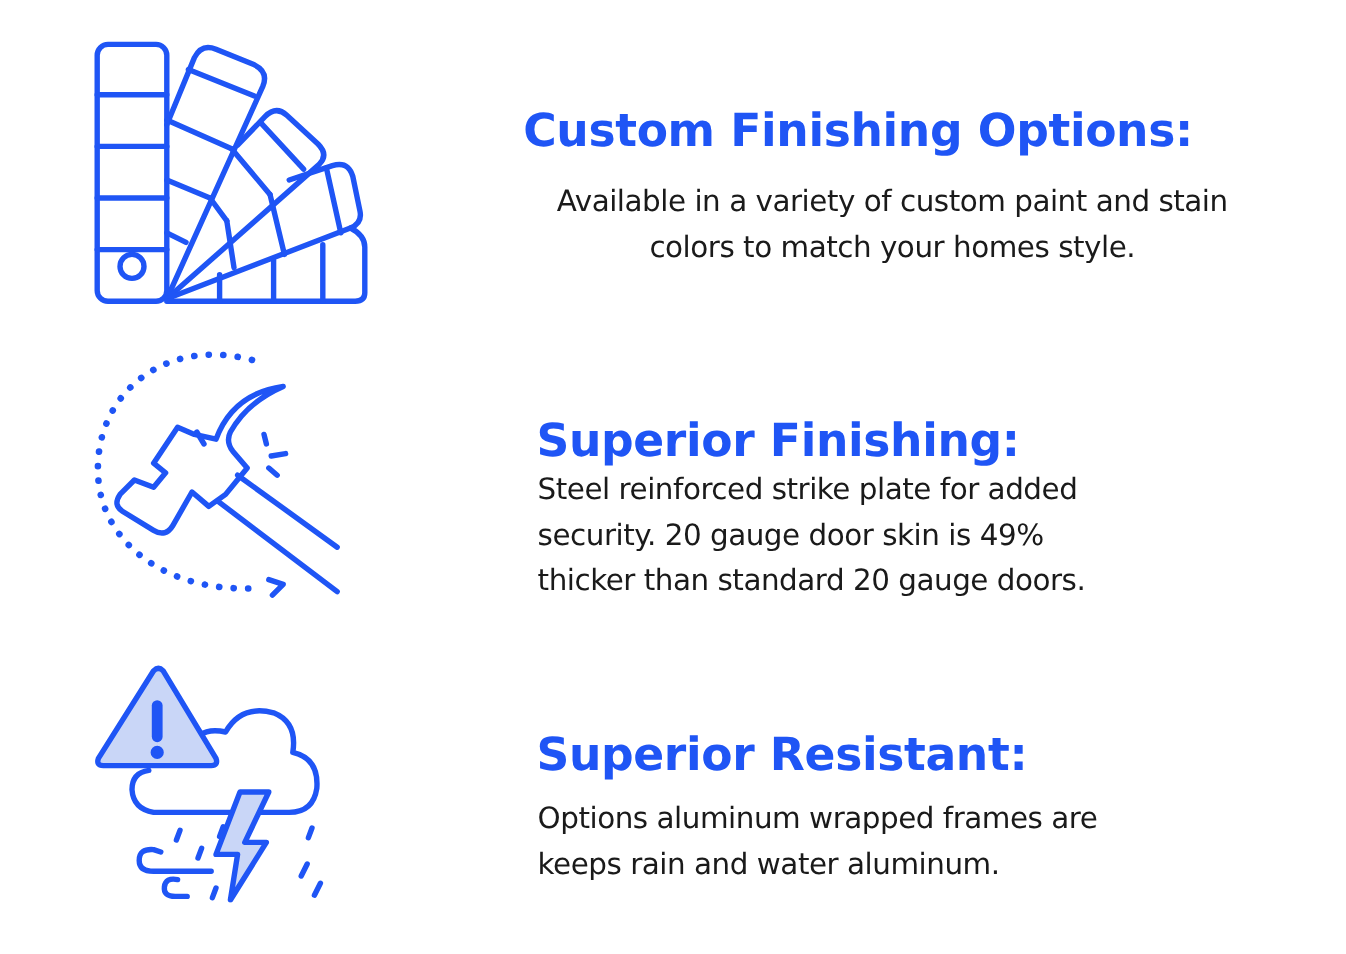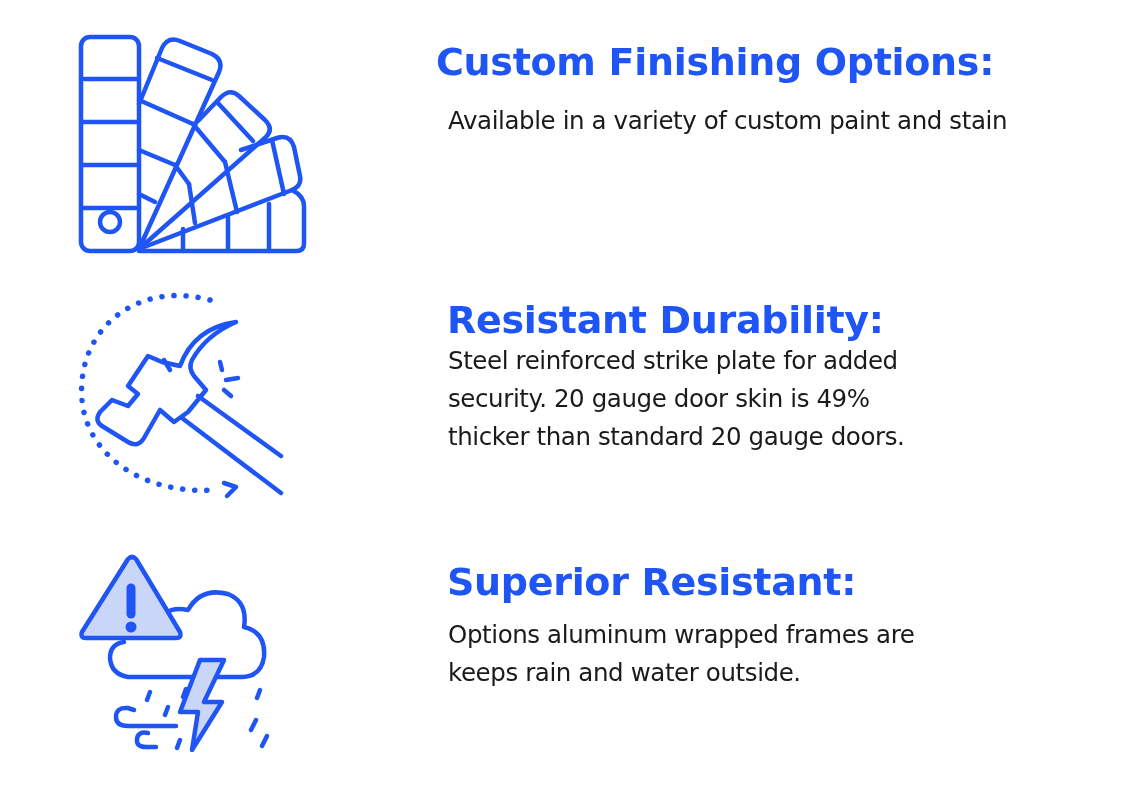--- a/index.html
+++ b/index.html
@@ -29,20 +29,21 @@
       position: absolute;
     }
     .title {
       color: #1f55f5;
       font-weight: bold;
       font-size: 38px;
       line-height: 44px;
       letter-spacing: -0.3px;
       white-space: nowrap;
       font-family: "DejaVu Sans", sans-serif;
+      margin-top: 47px;
     }
     .desc {
       color: #1a1a1a;
       font-size: 24.5px;
       line-height: 38px;
       letter-spacing: -0.4px;
       font-family: "DejaVu Sans", sans-serif;
     }
     .desc .line { display: block; white-space: nowrap; }
   </style>
@@ -79,22 +80,23 @@
       <path d="M111 150 L117 189"></path>
 
       <path d="M214 156 Q226 162 226 172 L226 210 Q226 217 218 217 L61 217"></path>
       <line x1="105" y1="195" x2="105" y2="217"></line>
       <line x1="150" y1="183" x2="150" y2="217"></line>
       <line x1="191" y1="170" x2="191" y2="217"></line>
     </svg>
   </div>
   <div class="text-block" style="left:436px; top:40px;">
     <div class="title">Custom Finishing Options:</div>
-    <div class="desc" style="margin-top:18px; margin-left:12px;text-align:center;">
+    <div class="desc" style="margin-top:18px; margin-left:28px;text-align:center;">
       <span class="line">Available in a variety of custom paint and stain</span>
+      <span class="line">colors to match your homes style.</span>
     </div>
   </div>
 </div>
 
 <div class="feature" style="top:0;">
   <div class="icon" style="left:76px; top:290px;">
     <svg width="215" height="210" viewBox="0 0 215 210" fill="none" stroke="#1f55f5" stroke-width="4.5" stroke-linecap="round" stroke-linejoin="round">
 
       <path d="M134 10 C60 -10 0 40 6 110 C10 160 60 205 140 200" stroke-width="5.5" stroke-dasharray="0.1 12"></path>
       <path d="M148 193 L160 197 L151 206" stroke-width="4.5"></path>
@@ -105,21 +107,21 @@
 
       <path d="M122 106 L205 166"></path>
       <path d="M106 128 L205 203"></path>
 
       <line x1="144" y1="72" x2="146" y2="80"></line>
       <line x1="150" y1="90" x2="162" y2="88"></line>
       <line x1="148" y1="100" x2="155" y2="106"></line>
     </svg>
   </div>
   <div class="text-block" style="left:447px; top:298px;">
-    <div class="title">Resistant Durability:</div>
+    <div class="title">Superior Finishing:</div>
     <div class="desc" style="margin-left:1px;">
       <span class="line">Steel reinforced strike plate for added</span>
       <span class="line">security. 20 gauge door skin is 49%</span>
       <span class="line">thicker than standard 20 gauge doors.</span>
     </div>
   </div>
 </div>
 
 <div class="feature" style="top:0;">
   <div class="icon" style="left:76px; top:552px;">
@@ -142,16 +144,16 @@
       <line x1="191" y1="184" x2="186" y2="194"></line>
 
       <path d="M100 174 L52 174 Q40 174 40 165 Q40 155 52 156 L58 158"></path>
       <path d="M80 195 L70 195 Q60 195 61 187 Q62 179 72 181"></path>
     </svg>
   </div>
   <div class="text-block" style="left:447px; top:560px;">
     <div class="title">Superior Resistant:</div>
     <div class="desc" style="margin-top:12px; margin-left:1px;">
       <span class="line">Options aluminum wrapped frames are</span>
-      <span class="line">keeps rain and water outside.</span>
+      <span class="line">keeps rain and water aluminum.</span>
     </div>
   </div>
 </div>
 
 </body></html>

